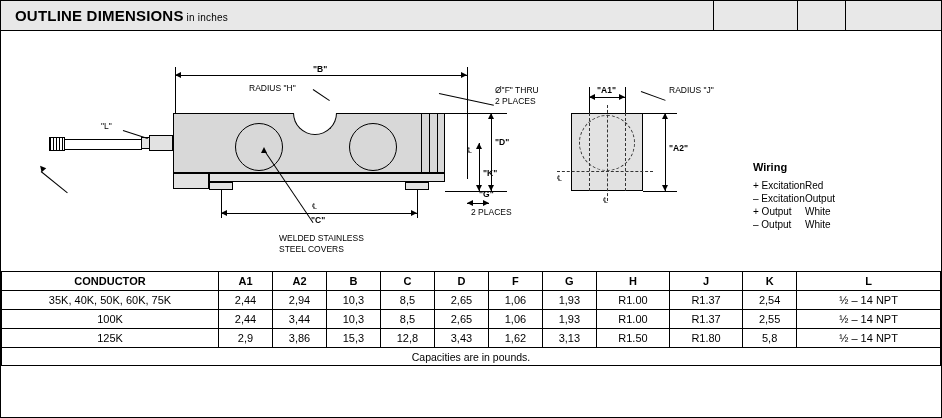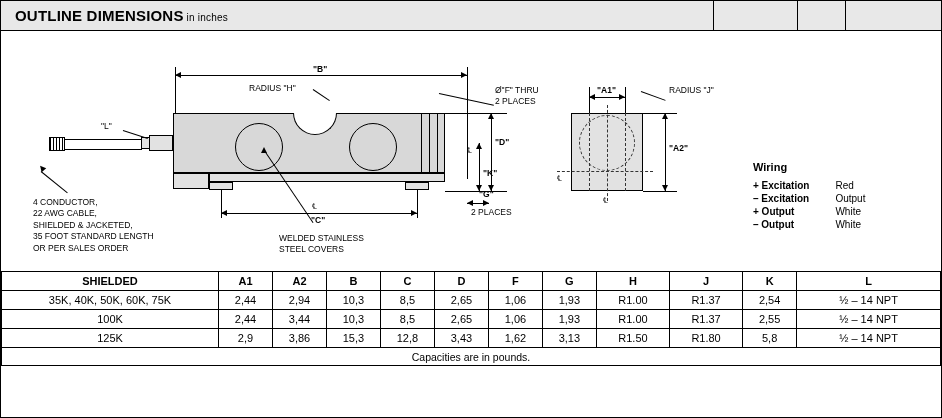--- a/index.html
+++ b/index.html
@@ -37,21 +37,21 @@
   .ar-l{border-top:3px solid transparent;border-bottom:3px solid transparent;border-right:6px solid #000;}
   .ar-r{border-top:3px solid transparent;border-bottom:3px solid transparent;border-left:6px solid #000;}
   .ar-u{border-left:3px solid transparent;border-right:3px solid transparent;border-bottom:6px solid #000;}
   .ar-d{border-left:3px solid transparent;border-right:3px solid transparent;border-top:6px solid #000;}
 
   
   .wiring{position:absolute;left:752px;top:130px;font-size:10px;}
   .wiring .w-title{font-weight:bold;font-size:11px;margin-bottom:6px;}
   .wiring table{border-collapse:collapse;font-size:10px;}
   .wiring td{padding:1px 0;}
-  .wiring td.lbl{padding-right:26px;white-space:nowrap;font-weight:bold;}
+  .wiring td.lbl{white-space:nowrap;}
 
   
   .tbl{position:absolute;left:0;top:270px;width:940px;border-collapse:collapse;font-size:11px;}
   .tbl td,.tbl th{border:1px solid #000;text-align:center;height:18px;padding:0;font-weight:normal;}
   .tbl thead th{font-weight:bold;background:#fff;}
   .tbl .cap{width:216px;}
   .tbl .foot{border:1px solid #000;height:17px;font-size:10.5px;}
 </style>
 </head>
 <body>
@@ -90,25 +90,20 @@
 
     <div class="body-light" style="left:148px;top:104px;width:24px;height:16px;"></div>
     <div class="body-light" style="left:140px;top:106px;width:9px;height:12px;"></div>
     <div class="ln hl" style="left:62px;top:108px;width:79px;"></div>
     <div class="ln hl" style="left:62px;top:118px;width:79px;"></div>
     <div style="position:absolute;left:48px;top:106px;width:16px;height:14px;background:repeating-linear-gradient(90deg,#000 0 1px,#fff 1px 3px);border:1px solid #000;box-sizing:border-box;"></div>
 
     <div class="txt" style="left:100px;top:90px;">"L"</div>
     <div class="ln" style="left:122px;top:99px;width:26px;height:1px;transform:rotate(18deg);transform-origin:left center;"></div>
 
-    <div class="txt" style="left:32px;top:166px;white-space:pre;line-height:1.35;">4 CONDUCTOR,
-22 AWG CABLE,
-SHIELDED &amp; JACKETED,
-35 FOOT STANDARD LENGTH
-OR PER SALES ORDER</div>
     <div class="ln" style="left:40px;top:140px;width:34px;height:1px;transform:rotate(39deg);transform-origin:left center;"></div>
     <div class="arrow ar-u" style="left:38px;top:134px;transform:rotate(-40deg);"></div>
 
     <div class="txt" style="left:278px;top:202px;white-space:pre;line-height:1.35;">WELDED STAINLESS
 STEEL COVERS</div>
     <div class="ln" style="left:264px;top:120px;width:86px;height:1px;transform:rotate(56deg);transform-origin:left center;"></div>
     <div class="arrow ar-u" style="left:260px;top:116px;"></div>
 
     <div class="txt" style="left:248px;top:52px;">RADIUS "H"</div>
     <div class="ln" style="left:312px;top:58px;width:20px;height:1px;transform:rotate(34deg);transform-origin:left center;"></div>
@@ -199,21 +194,21 @@
           </tr>
         </tbody>
       </table>
     </div>
 
   </div>
 
   <table class="tbl">
     <thead>
       <tr>
-        <th class="cap">SHIELDED</th>
+        <th class="cap">CONDUCTOR</th>
         <th>A1</th>
         <th>A2</th>
         <th>B</th>
         <th>C</th>
         <th>D</th>
         <th>F</th>
         <th>G</th>
         <th>H</th>
         <th>J</th>
         <th>K</th>

